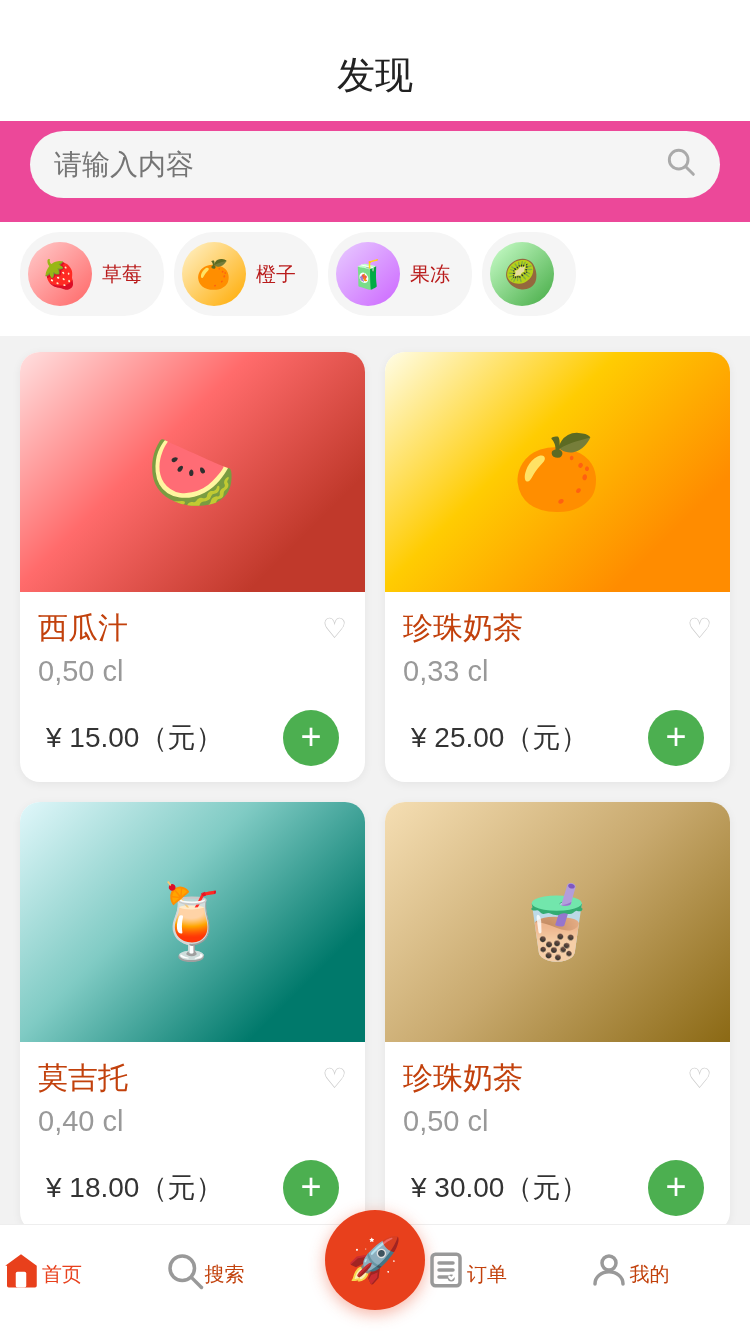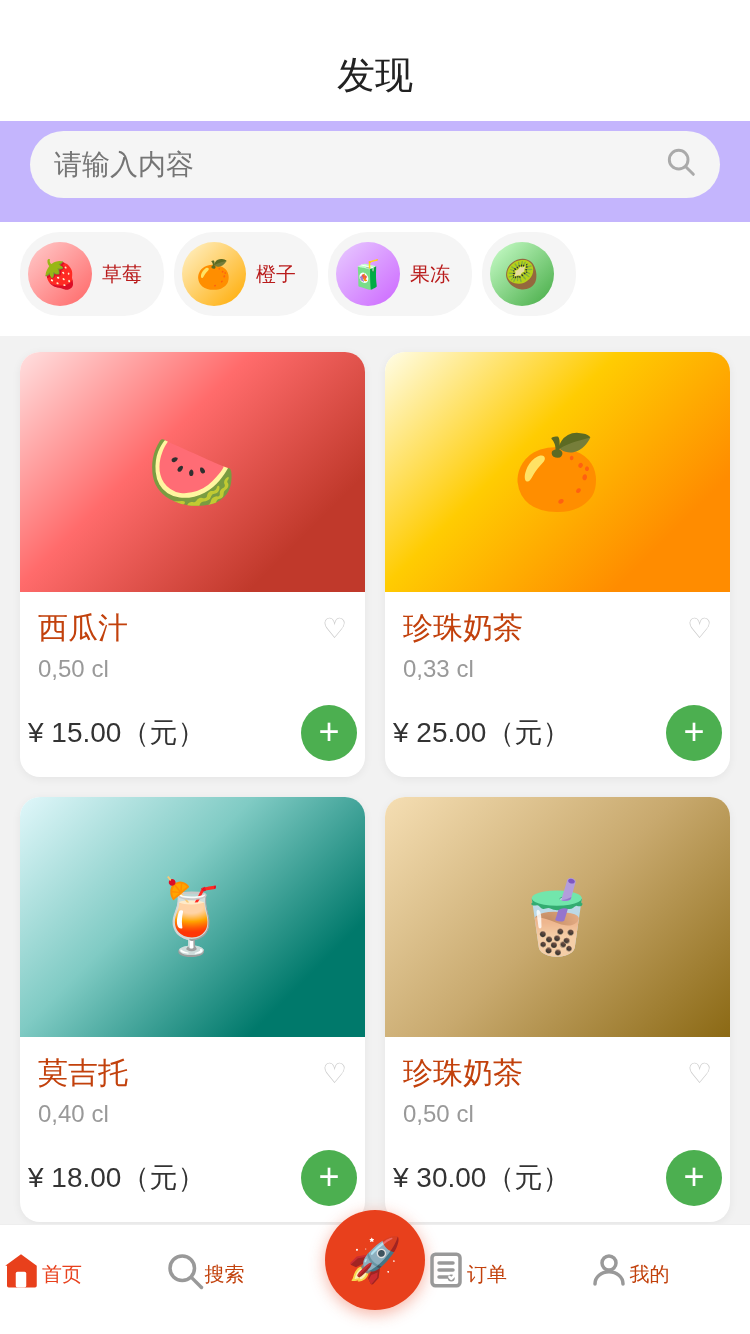--- a/index.html
+++ b/index.html
@@ -20,21 +20,21 @@
       text-align: center;
     }
     .header-title {
       font-size: 38px;
       font-weight: 500;
       color: #222;
     }
 
     
     .search-bar-wrap {
-      background: #c4b5fd;
+      background: #ec4899;
       padding: 10px 30px 24px;
     }
     .search-bar {
       display: flex;
       align-items: center;
       background: #f5f5f5;
       border-radius: 40px;
       padding: 14px 24px;
       gap: 12px;
     }
@@ -153,29 +153,29 @@
     .product-name {
       font-size: 30px;
       font-weight: 500;
       color: #c2410c;
     }
     .heart-icon {
       font-size: 28px;
       color: #ccc;
     }
     .product-volume {
-      font-size: 24px;
+      font-size: 29px;
       color: #999;
       margin-bottom: 14px;
     }
     .product-footer {
       display: flex;
       align-items: center;
       justify-content: space-between;
-      padding: 0 8px 16px;
+      padding: 0 26px 16px;
     }
     .product-price {
       font-size: 28px;
       color: #333;
     }
     .add-btn {
       width: 56px;
       height: 56px;
       border-radius: 50%;
       background: #4caf50;

